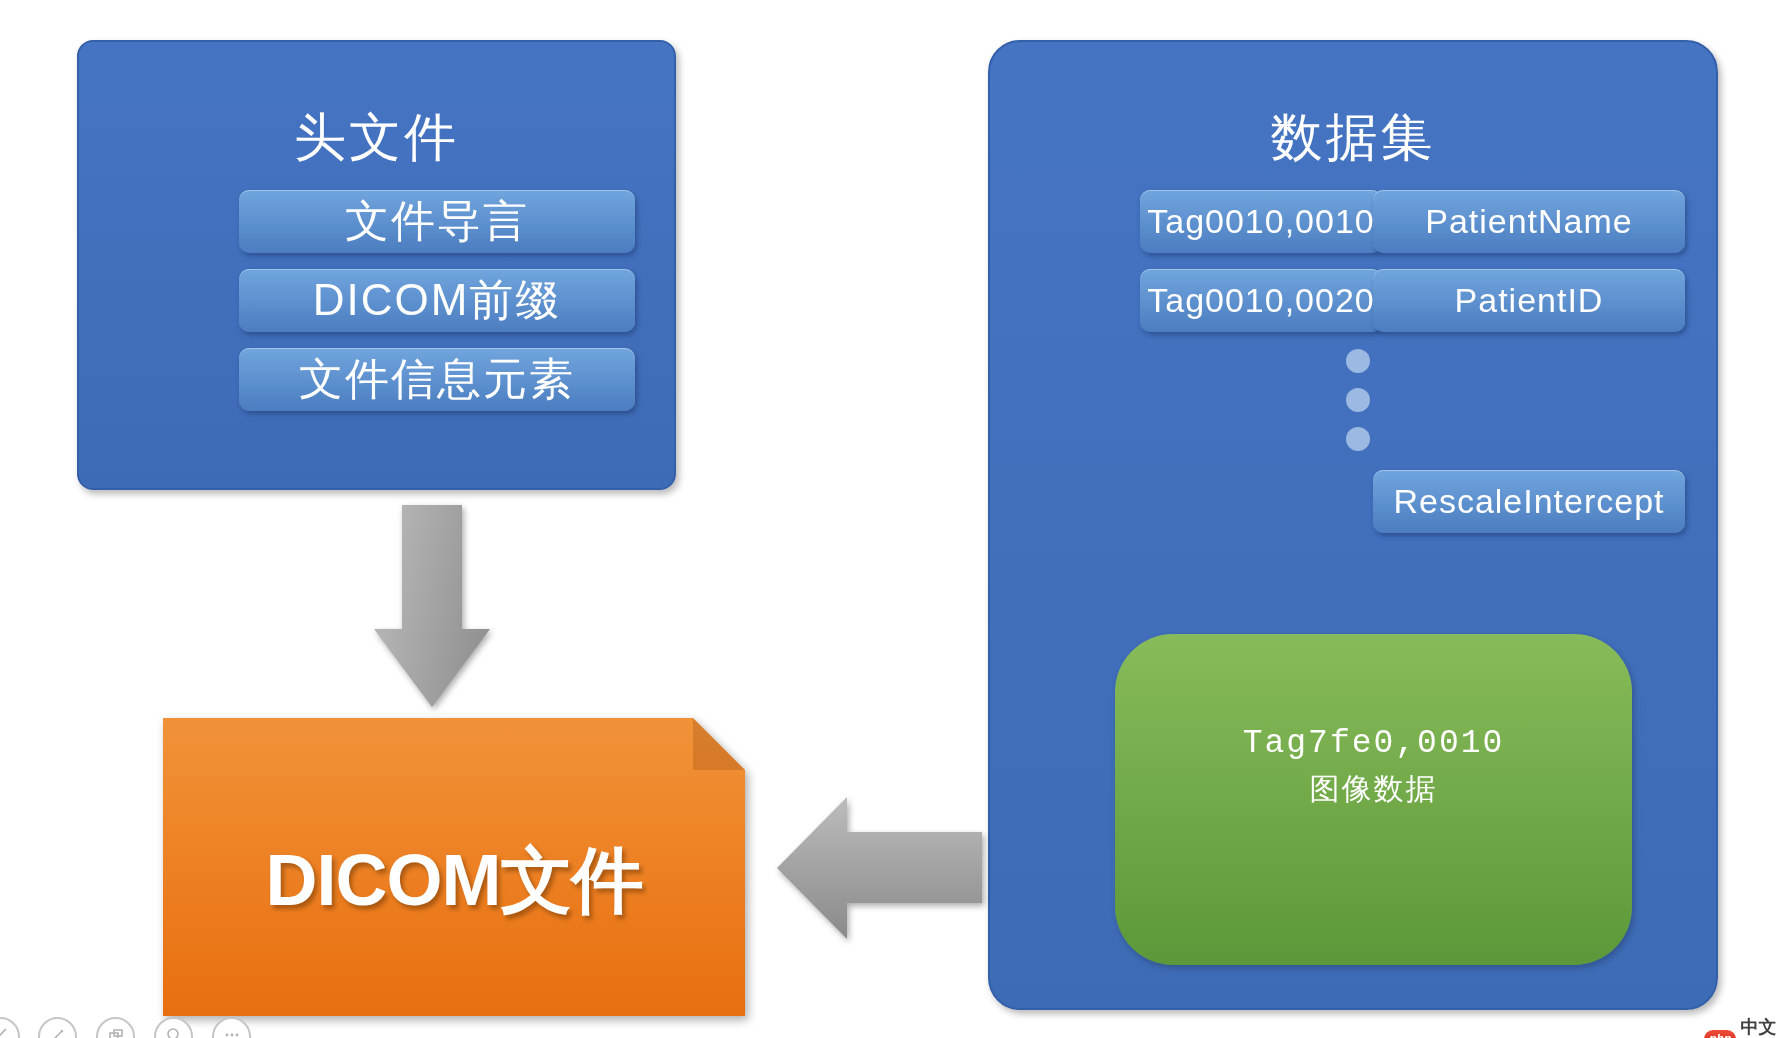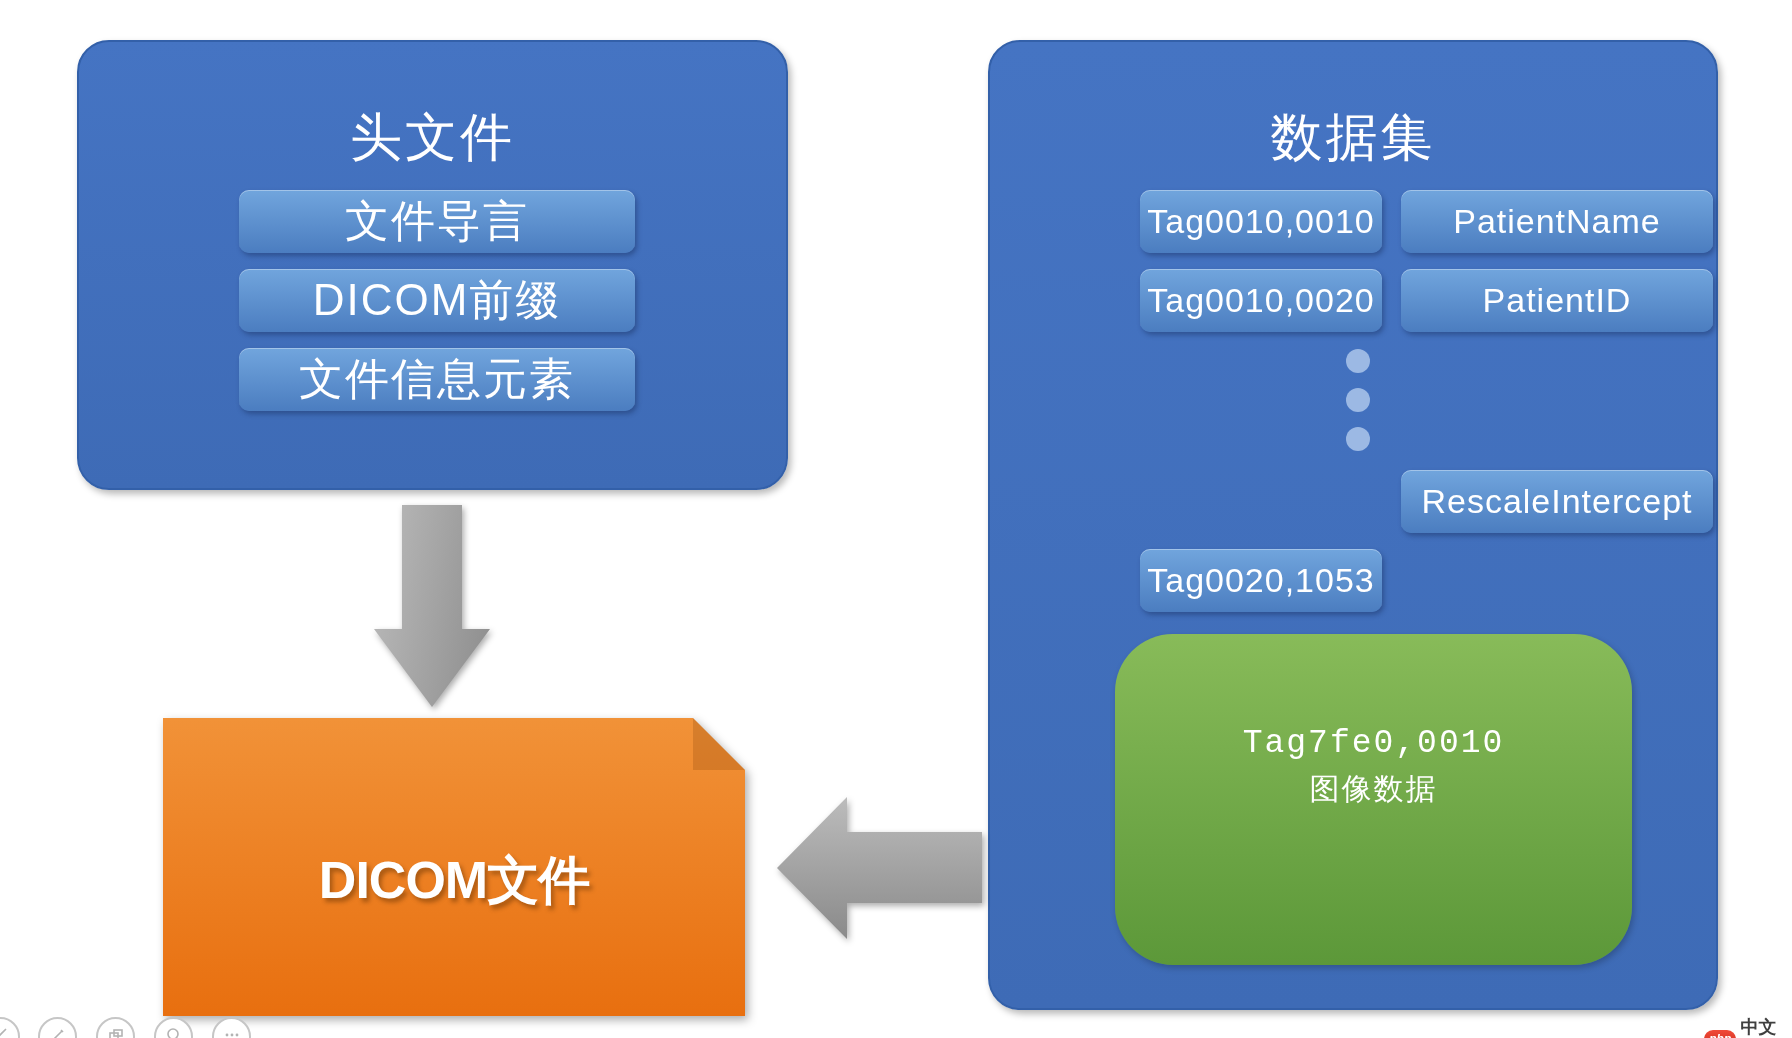--- a/index.html
+++ b/index.html
@@ -7,36 +7,36 @@
     width:1792px;height:1038px;position:relative;overflow:hidden;
     background:#ffffff;font-family:"Liberation Sans", sans-serif;
   }
   
   .panel{
     position:absolute;box-sizing:border-box;
     background:linear-gradient(180deg,#4574C3 0%,#3E6BB6 100%);
     border:2px solid #3360A9;
     box-shadow:3px 4px 7px rgba(0,0,0,0.28);
   }
-  .panel-left{left:77px;top:40px;width:711px;height:450px;border-radius:32px;}
+  .panel-left{left:77px;top:40px;width:599px;height:450px;border-radius:16px;}
   .panel-right{left:988px;top:40px;width:730px;height:970px;border-radius:32px;}
   .panel-title{
     position:absolute;top:60px;left:0;width:100%;height:70px;line-height:70px;
     text-align:center;color:#ffffff;font-size:52px;letter-spacing:3px;
   }
   
   .pill{
     position:absolute;box-sizing:border-box;border-radius:10px;
     background:linear-gradient(180deg,#71A5DD 0%,#4B7DC0 100%);
     box-shadow:inset 0 1px 0 rgba(255,255,255,0.35), 2px 3px 5px rgba(15,35,75,0.38);
     color:#ffffff;display:flex;align-items:center;justify-content:center;
   }
   .pill-left{left:160px;width:396px;height:63px;font-size:44px;letter-spacing:2px;}
   .pill-tag{left:115px;width:242px;height:63px;font-size:34px;letter-spacing:1px;margin-left:35px;}
-  .pill-val{left:411px;width:312px;height:63px;font-size:34px;letter-spacing:1px;}
+  .pill-val{left:383px;width:312px;height:63px;font-size:34px;letter-spacing:1px;}
   
   .vdot{
     position:absolute;left:356px;width:24px;height:24px;border-radius:50%;
     background:#9CB9E4;
   }
   
   .green-box{
     position:absolute;left:125px;top:592px;width:517px;height:331px;border-radius:58px;
     background:linear-gradient(180deg,#88BB59 0%,#5C9839 100%);
     box-shadow:2px 3px 6px rgba(0,0,0,0.22);
@@ -54,21 +54,21 @@
     clip-path:polygon(0 0,530px 0,582px 52px,582px 298px,0 298px);
     display:flex;align-items:center;justify-content:center;box-sizing:border-box;
     padding-top:28px;
   }
   .fold{
     position:absolute;left:530px;top:0;width:52px;height:52px;
     background:rgba(110,48,0,0.20);
     clip-path:polygon(0 0,100% 100%,0 100%);
   }
   .orange-label{
-    color:#ffffff;font-size:52px;font-weight:bold;letter-spacing:-1px;
+    color:#ffffff;font-size:72px;font-weight:bold;letter-spacing:-1px;
     text-shadow:3px 4px 4px rgba(90,45,0,0.45);
   }
   
   .arrow-wrap{position:absolute;filter:drop-shadow(2px 3px 3px rgba(0,0,0,0.33));}
   .arrow-down-wrap{left:374px;top:505px;width:116px;height:202px;}
   .arrow-down{
     width:100%;height:100%;
     background:linear-gradient(100deg,#BCBCBC 0%,#8C8C8C 100%);
     clip-path:polygon(28px 0,88px 0,88px 124px,116px 124px,58px 202px,0 124px,28px 124px);
   }
@@ -131,23 +131,20 @@
   </div>
 
   <div class="vdot" style="top:307px"></div>
   <div class="vdot" style="top:346px"></div>
   <div class="vdot" style="top:385px"></div>
 
   <div class="pill pill-val" style="top:428px">
     <span>RescaleIntercept</span>
   </div>
 
-  <div class="pill pill-tag" style="top:507px">
-    <span>Tag0020,1053</span>
-  </div>
 
   <div class="green-box">
     <div class="green-tag">Tag7fe0,0010</div>
     <div class="green-label">图像数据</div>
   </div>
 </div>
 
 <div class="arrow-wrap arrow-down-wrap">
   <div class="arrow-down"></div>
 </div>

